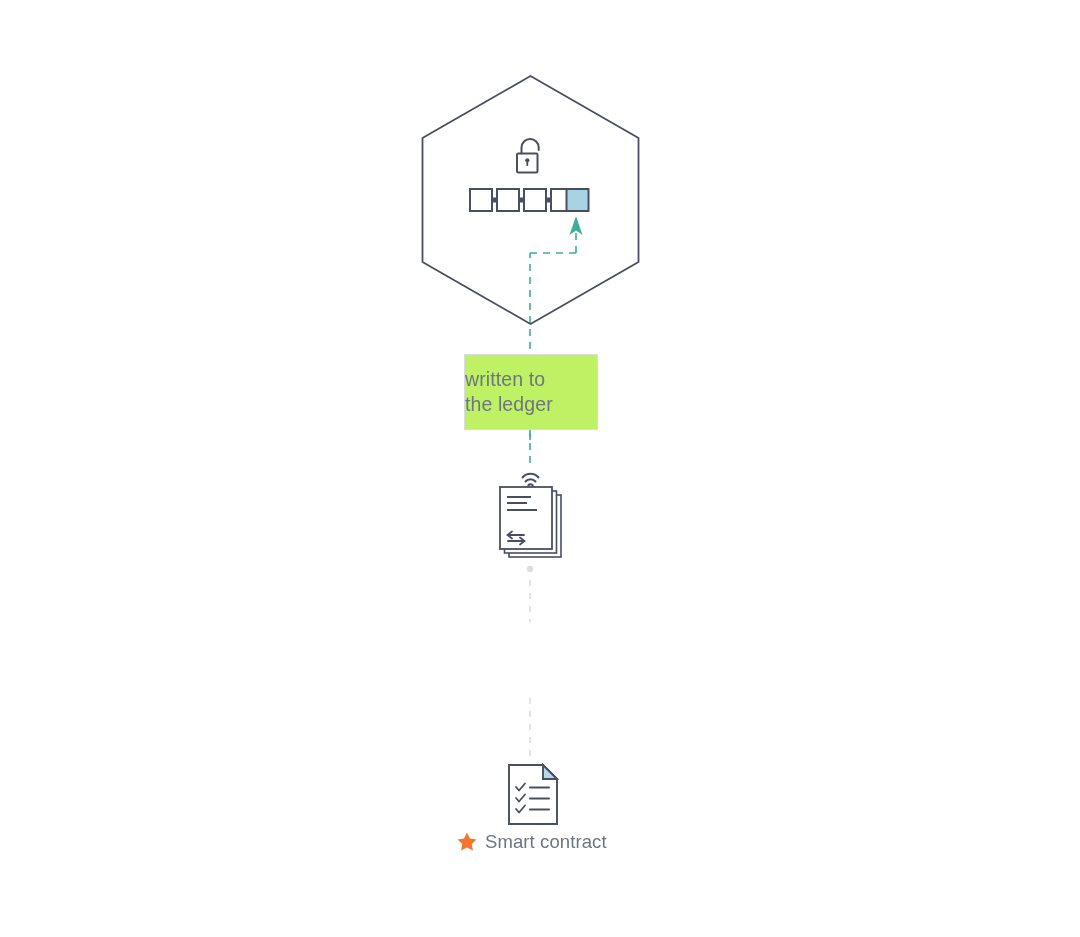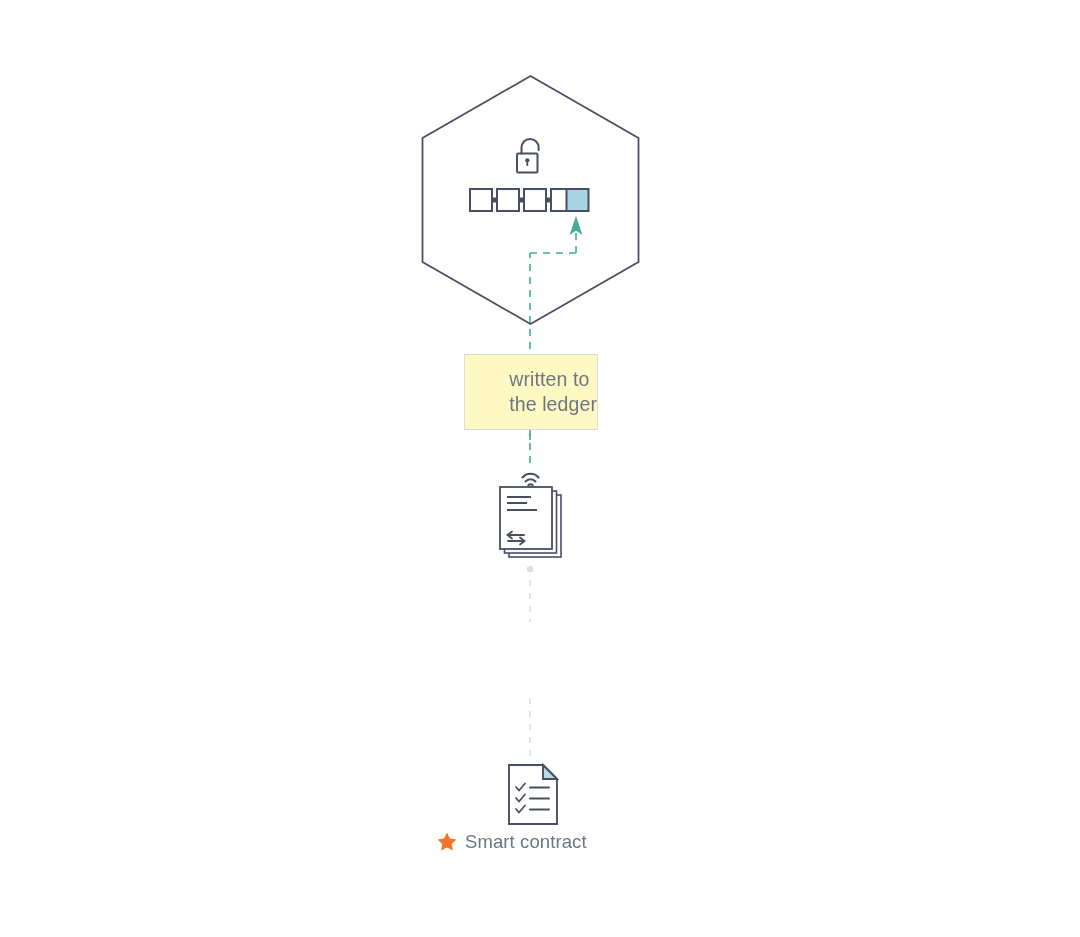--- a/index.html
+++ b/index.html
@@ -25,24 +25,24 @@
     left: 0;
     top: 0;
     width: 1080px;
     height: 937px;
     display: block;
   }
   .boxtext {
     position: absolute;
     box-sizing: border-box;
     border: 1.5px solid #d9dbe0;
-    background: #fef9c3;
+    background: #bef264;
     display: flex;
     align-items: center;
-    justify-content: flex-end;
+    justify-content: flex-start;
   }
   .boxtext .label {
     font-family: "Liberation Sans", sans-serif;
     font-size: 19.5px;
     line-height: 25px;
     color: #6e7582;
     white-space: pre-line;
     letter-spacing: 0.1px;
   }
   #box-written {
@@ -52,21 +52,21 @@
     height: 76px;
   }
   #box-updating {
     left: 464px;
     top: 622px;
     width: 134px;
     height: 76px;
   }
   #smart-contract-caption {
     position: absolute;
-    left: 436px;
+    left: 456px;
     top: 829px;
     height: 26px;
     display: flex;
     align-items: center;
     gap: 7px;
   }
   #smart-contract-caption .caption-label {
     font-family: "Liberation Sans", sans-serif;
     font-size: 18.5px;
     color: #6e7582;

